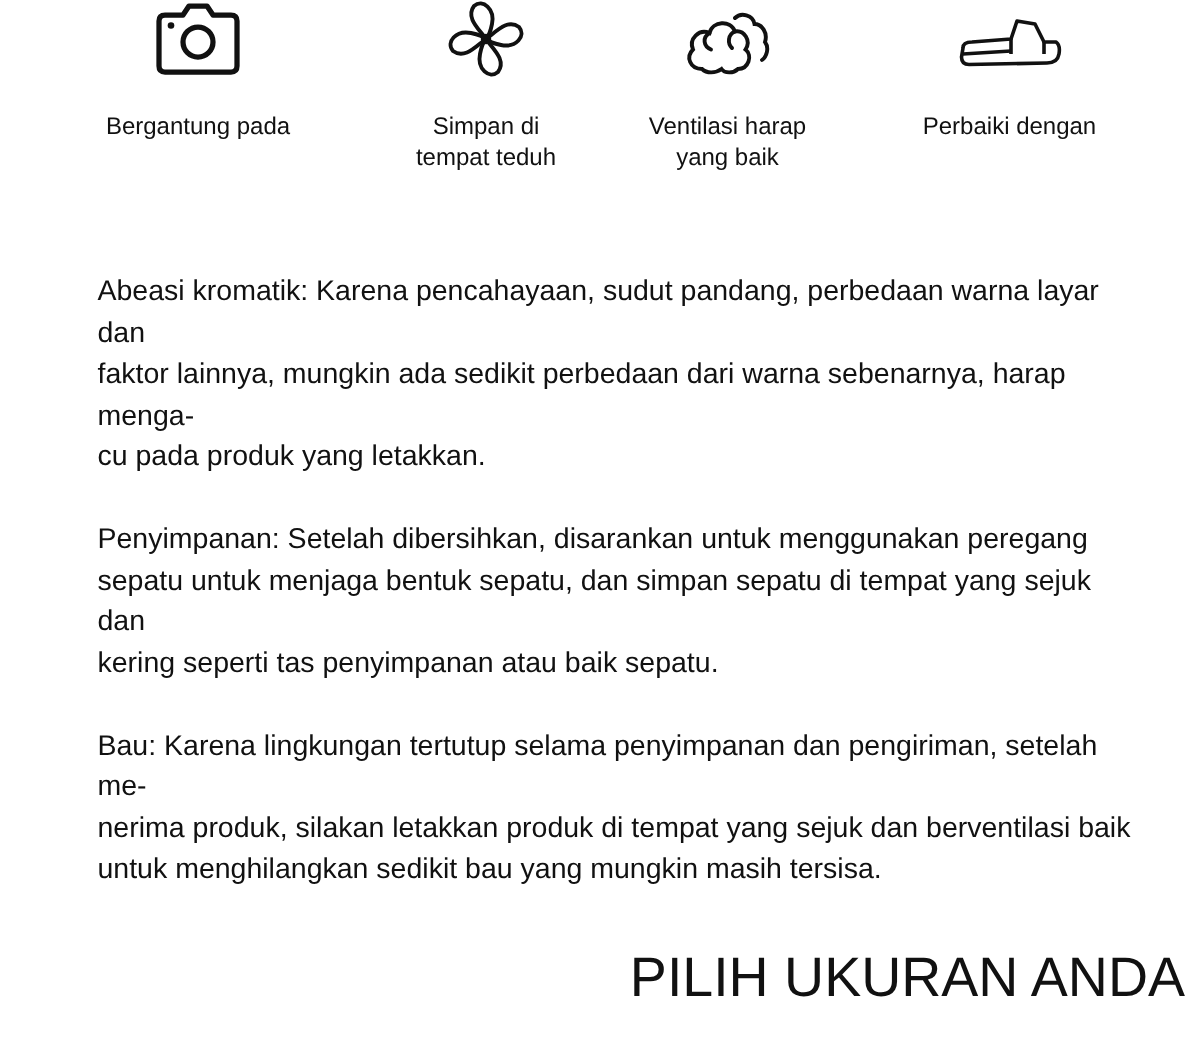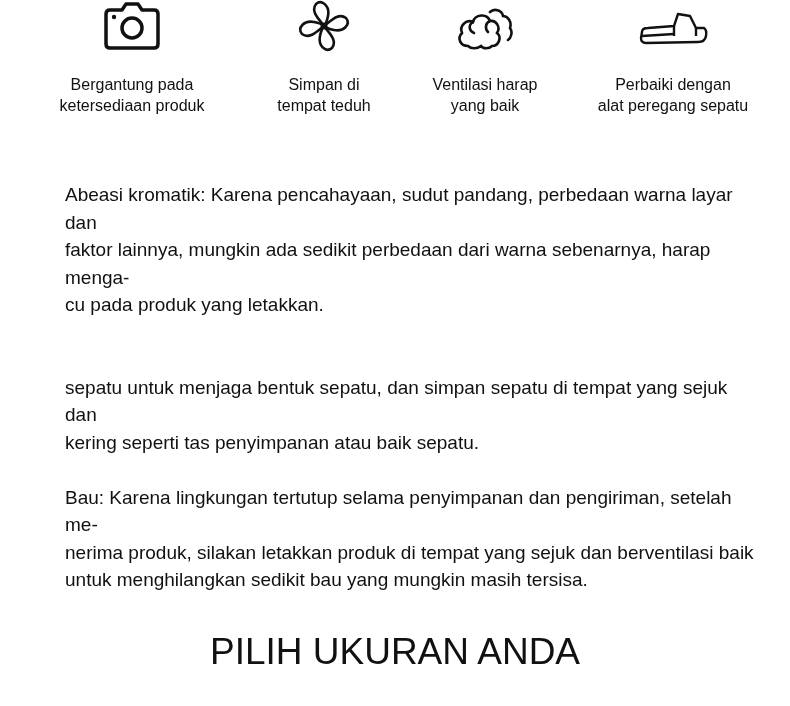--- a/index.html
+++ b/index.html
@@ -7,37 +7,36 @@
     .icon-row { position: absolute; top: 0; left: 0; width: 790px; height: 120px; }
     .feature { position: absolute; top: 0; width: 190px; text-align: center; }
     .feature .icon { position: absolute; top: 0; left: 50%; transform: translateX(-50%); }
     .feature .label { position: absolute; top: 74px; left: 0; width: 100%; font-size: 16px; line-height: 21px; color: #111; }
     .f1 { left: 37px; }
     .f2 { left: 229px; }
     .f3 { left: 390px; }
     .f4 { left: 578px; }
     .paras { position: absolute; left: 65px; top: 181px; width: 690px; }
     .para { font-size: 19px; line-height: 27.5px; margin: 0 0 27.5px 0; color: #111; }
-    .section-title { position: absolute; top: 628px; left: 0; width: 790px; text-align: center; font-size: 37px; line-height: 48px; color: #111; letter-spacing: 0px; }
+    .section-title { position: absolute; top: 628px; left: 0; width: 790px; text-align: right; font-size: 37px; line-height: 48px; color: #111; letter-spacing: 0px; }
   </style>
 </head>
 <body>
 
 <div class="icon-row">
   <div class="feature f1">
     <span class="icon">
       <svg width="60" height="52" viewBox="0 0 60 52">
         <path d="M20 10 L24 4 L36 4 L40 10 L52 10 Q56 10 56 14 L56 44 Q56 48 52 48 L8 48 Q4 48 4 44 L4 14 Q4 10 8 10 Z" fill="none" stroke="#111" stroke-width="3.5" stroke-linejoin="round"></path>
         <circle cx="30" cy="28" r="10" fill="none" stroke="#111" stroke-width="3.5"></circle>
         <circle cx="12" cy="17" r="2.2" fill="#111"></circle>
       </svg>
     </span>
     <div class="label">
       <div>Bergantung pada</div>
-      <div>ketersediaan produk</div>
     </div>
   </div>
 
   <div class="feature f2">
     <span class="icon">
       <svg width="56" height="52" viewBox="0 0 56 52">
         <g fill="none" stroke="#111" stroke-width="2.6" transform="translate(28,26)">
           <path d="M0 0 C-4 -6 -14 -14 -8 -22 C-2 -27 6 -20 4 -10 C3 -5 2 -2 0 0 Z"></path>
           <path d="M0 0 C-4 -6 -14 -14 -8 -22 C-2 -27 6 -20 4 -10 C3 -5 2 -2 0 0 Z" transform="rotate(90)"></path>
           <path d="M0 0 C-4 -6 -14 -14 -8 -22 C-2 -27 6 -20 4 -10 C3 -5 2 -2 0 0 Z" transform="rotate(180)"></path>
@@ -75,33 +74,32 @@
         <g fill="none" stroke="#111" stroke-width="2.4" stroke-linejoin="round">
           <path d="M6 32 Q6 28 12 28 L38 26 L42 14 L54 16 L60 28 L68 28 Q71 30 70 36 Q69 42 62 42 L10 43 Q5 43 5 38 Z"></path>
           <path d="M6 36 L38 34"></path>
           <path d="M38 26 L38 36"></path>
           <path d="M60 28 L60 36"></path>
         </g>
       </svg>
     </span>
     <div class="label">
       <div>Perbaiki dengan</div>
-      <div>alat peregang sepatu</div>
     </div>
   </div>
 </div>
 
 <div class="paras">
   <p class="para">
     <span>Abeasi kromatik: Karena pencahayaan, sudut pandang, perbedaan warna layar dan</span><br>
     <span>faktor lainnya, mungkin ada sedikit perbedaan dari warna sebenarnya, harap menga-</span><br>
     <span>cu pada produk yang letakkan.</span>
   </p>
   <p class="para">
-    <br>
+    <span>Penyimpanan: Setelah dibersihkan, disarankan untuk menggunakan peregang</span><br>
     <span>sepatu untuk menjaga bentuk sepatu, dan simpan sepatu di tempat yang sejuk dan</span><br>
     <span>kering seperti tas penyimpanan atau baik sepatu.</span>
   </p>
   <p class="para">
     <span>Bau: Karena lingkungan tertutup selama penyimpanan dan pengiriman, setelah me-</span><br>
     <span>nerima produk, silakan letakkan produk di tempat yang sejuk dan berventilasi baik</span><br>
     <span>untuk menghilangkan sedikit bau yang mungkin masih tersisa.</span>
   </p>
 </div>
 

